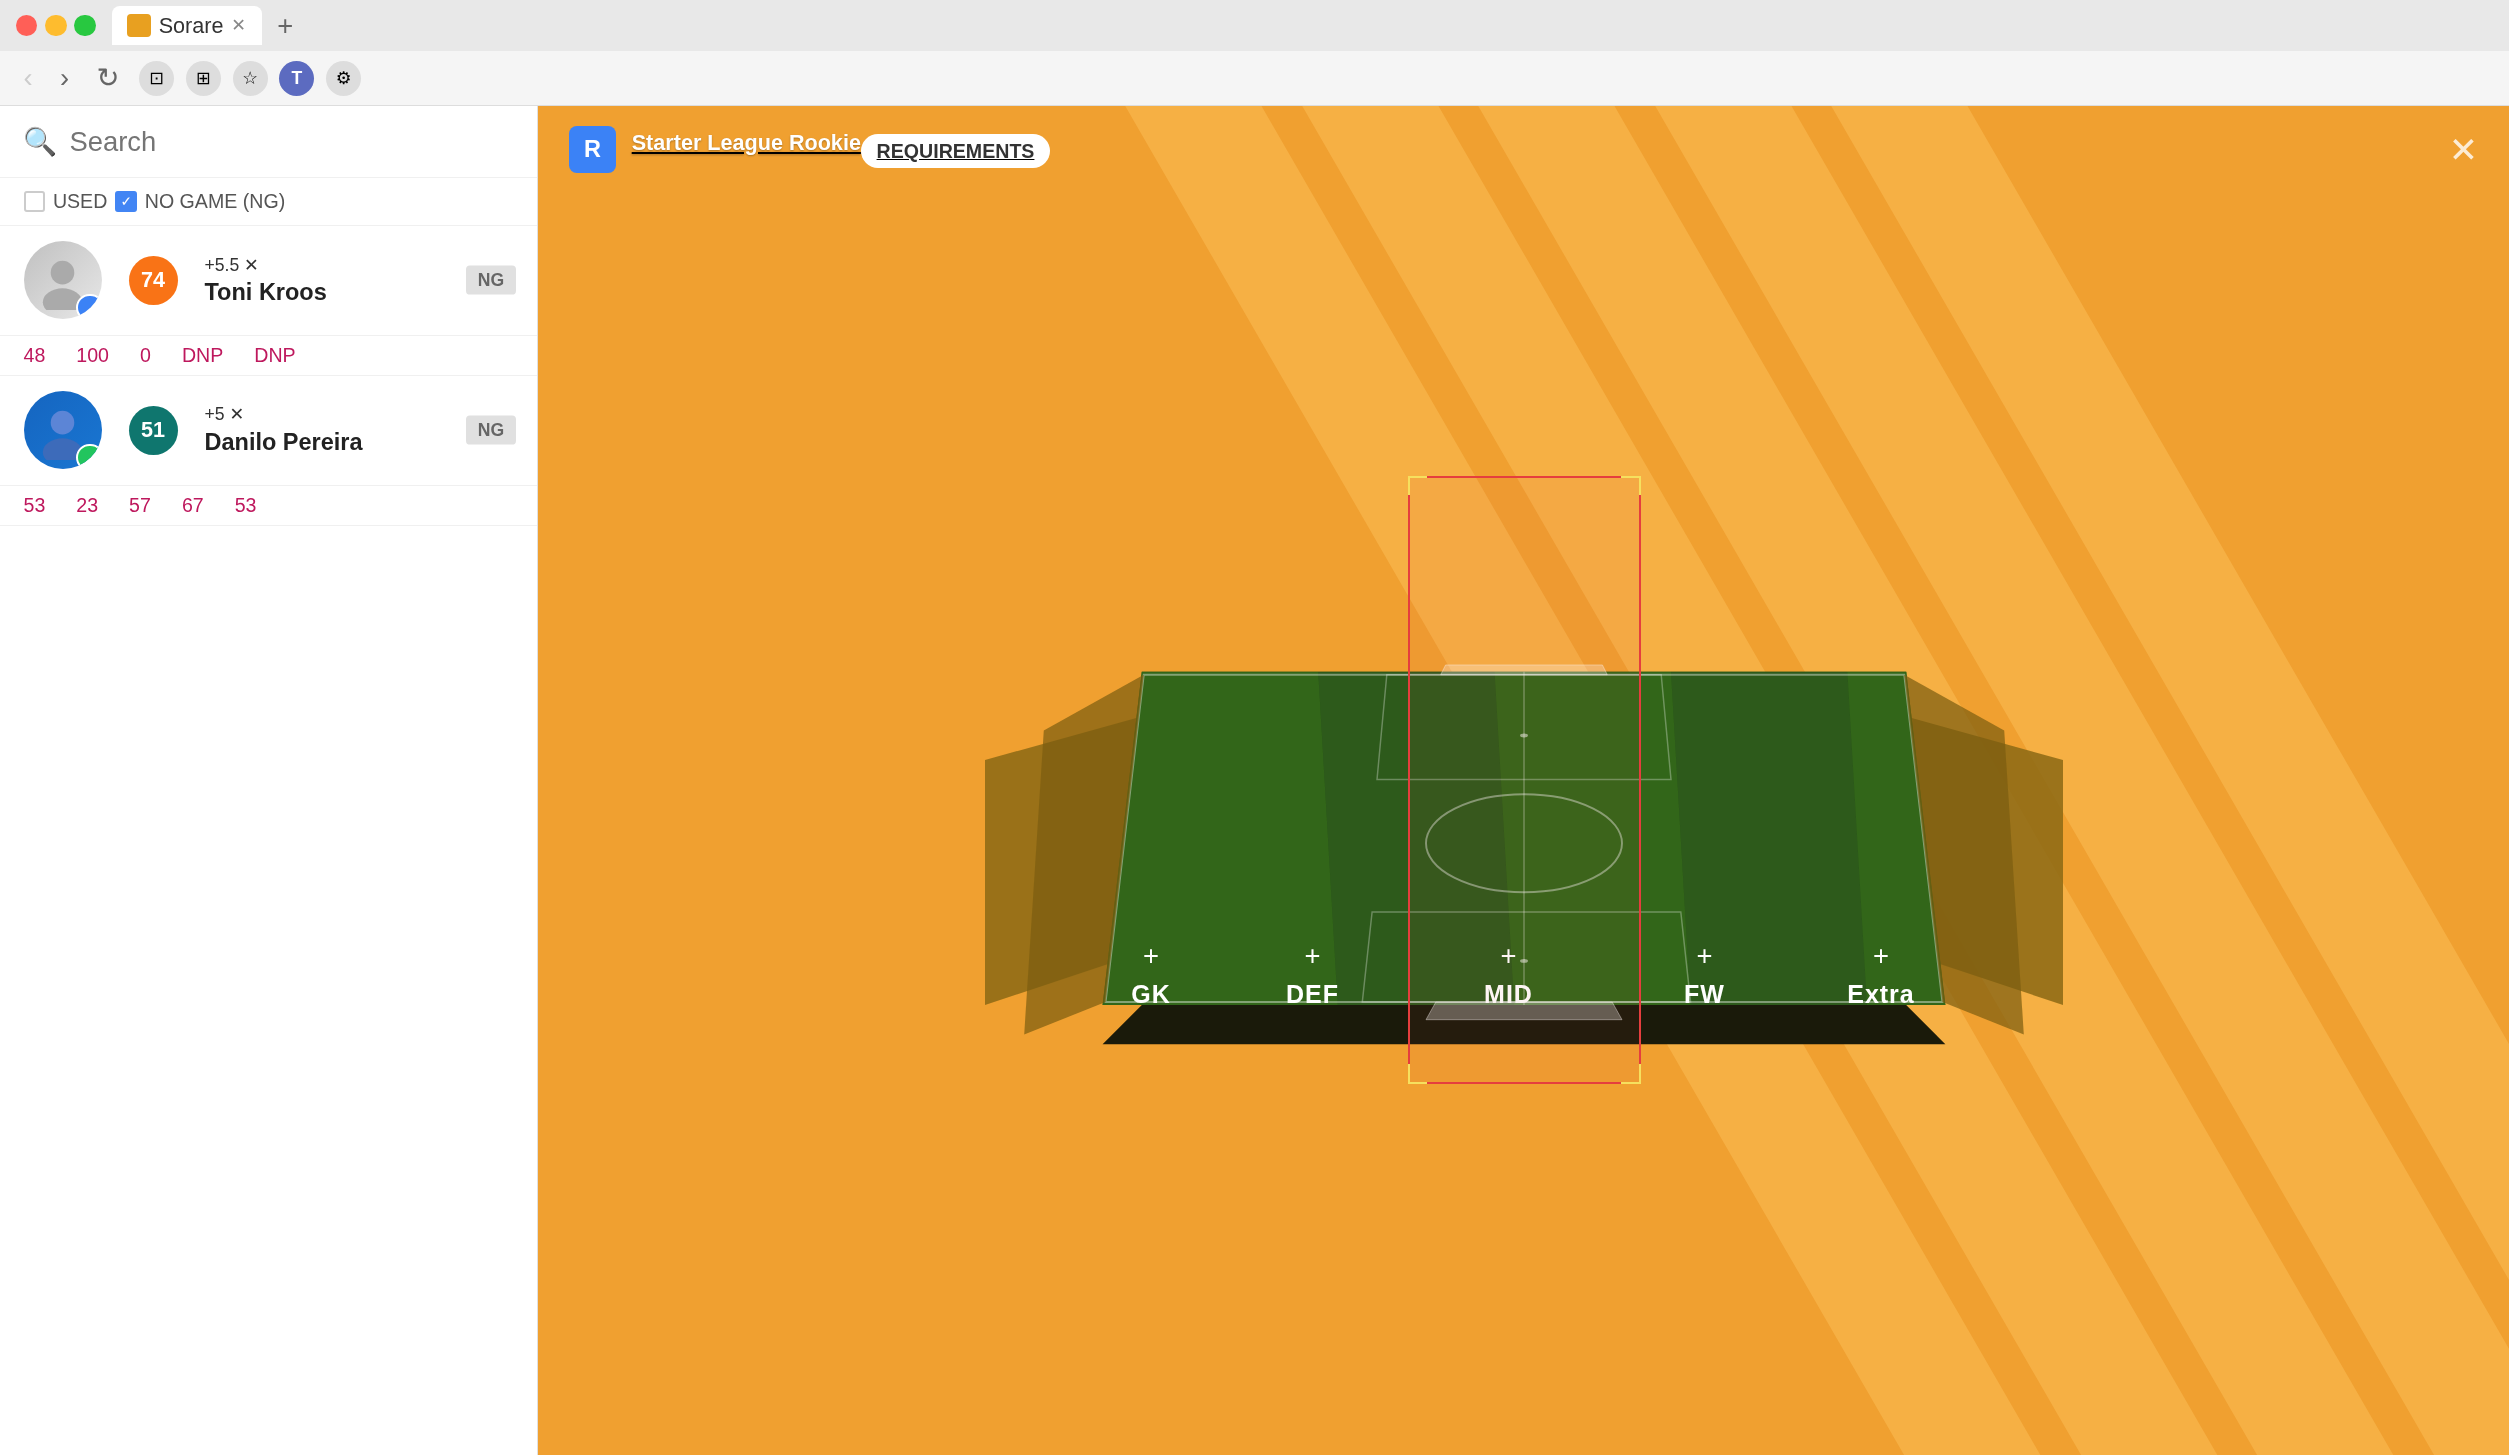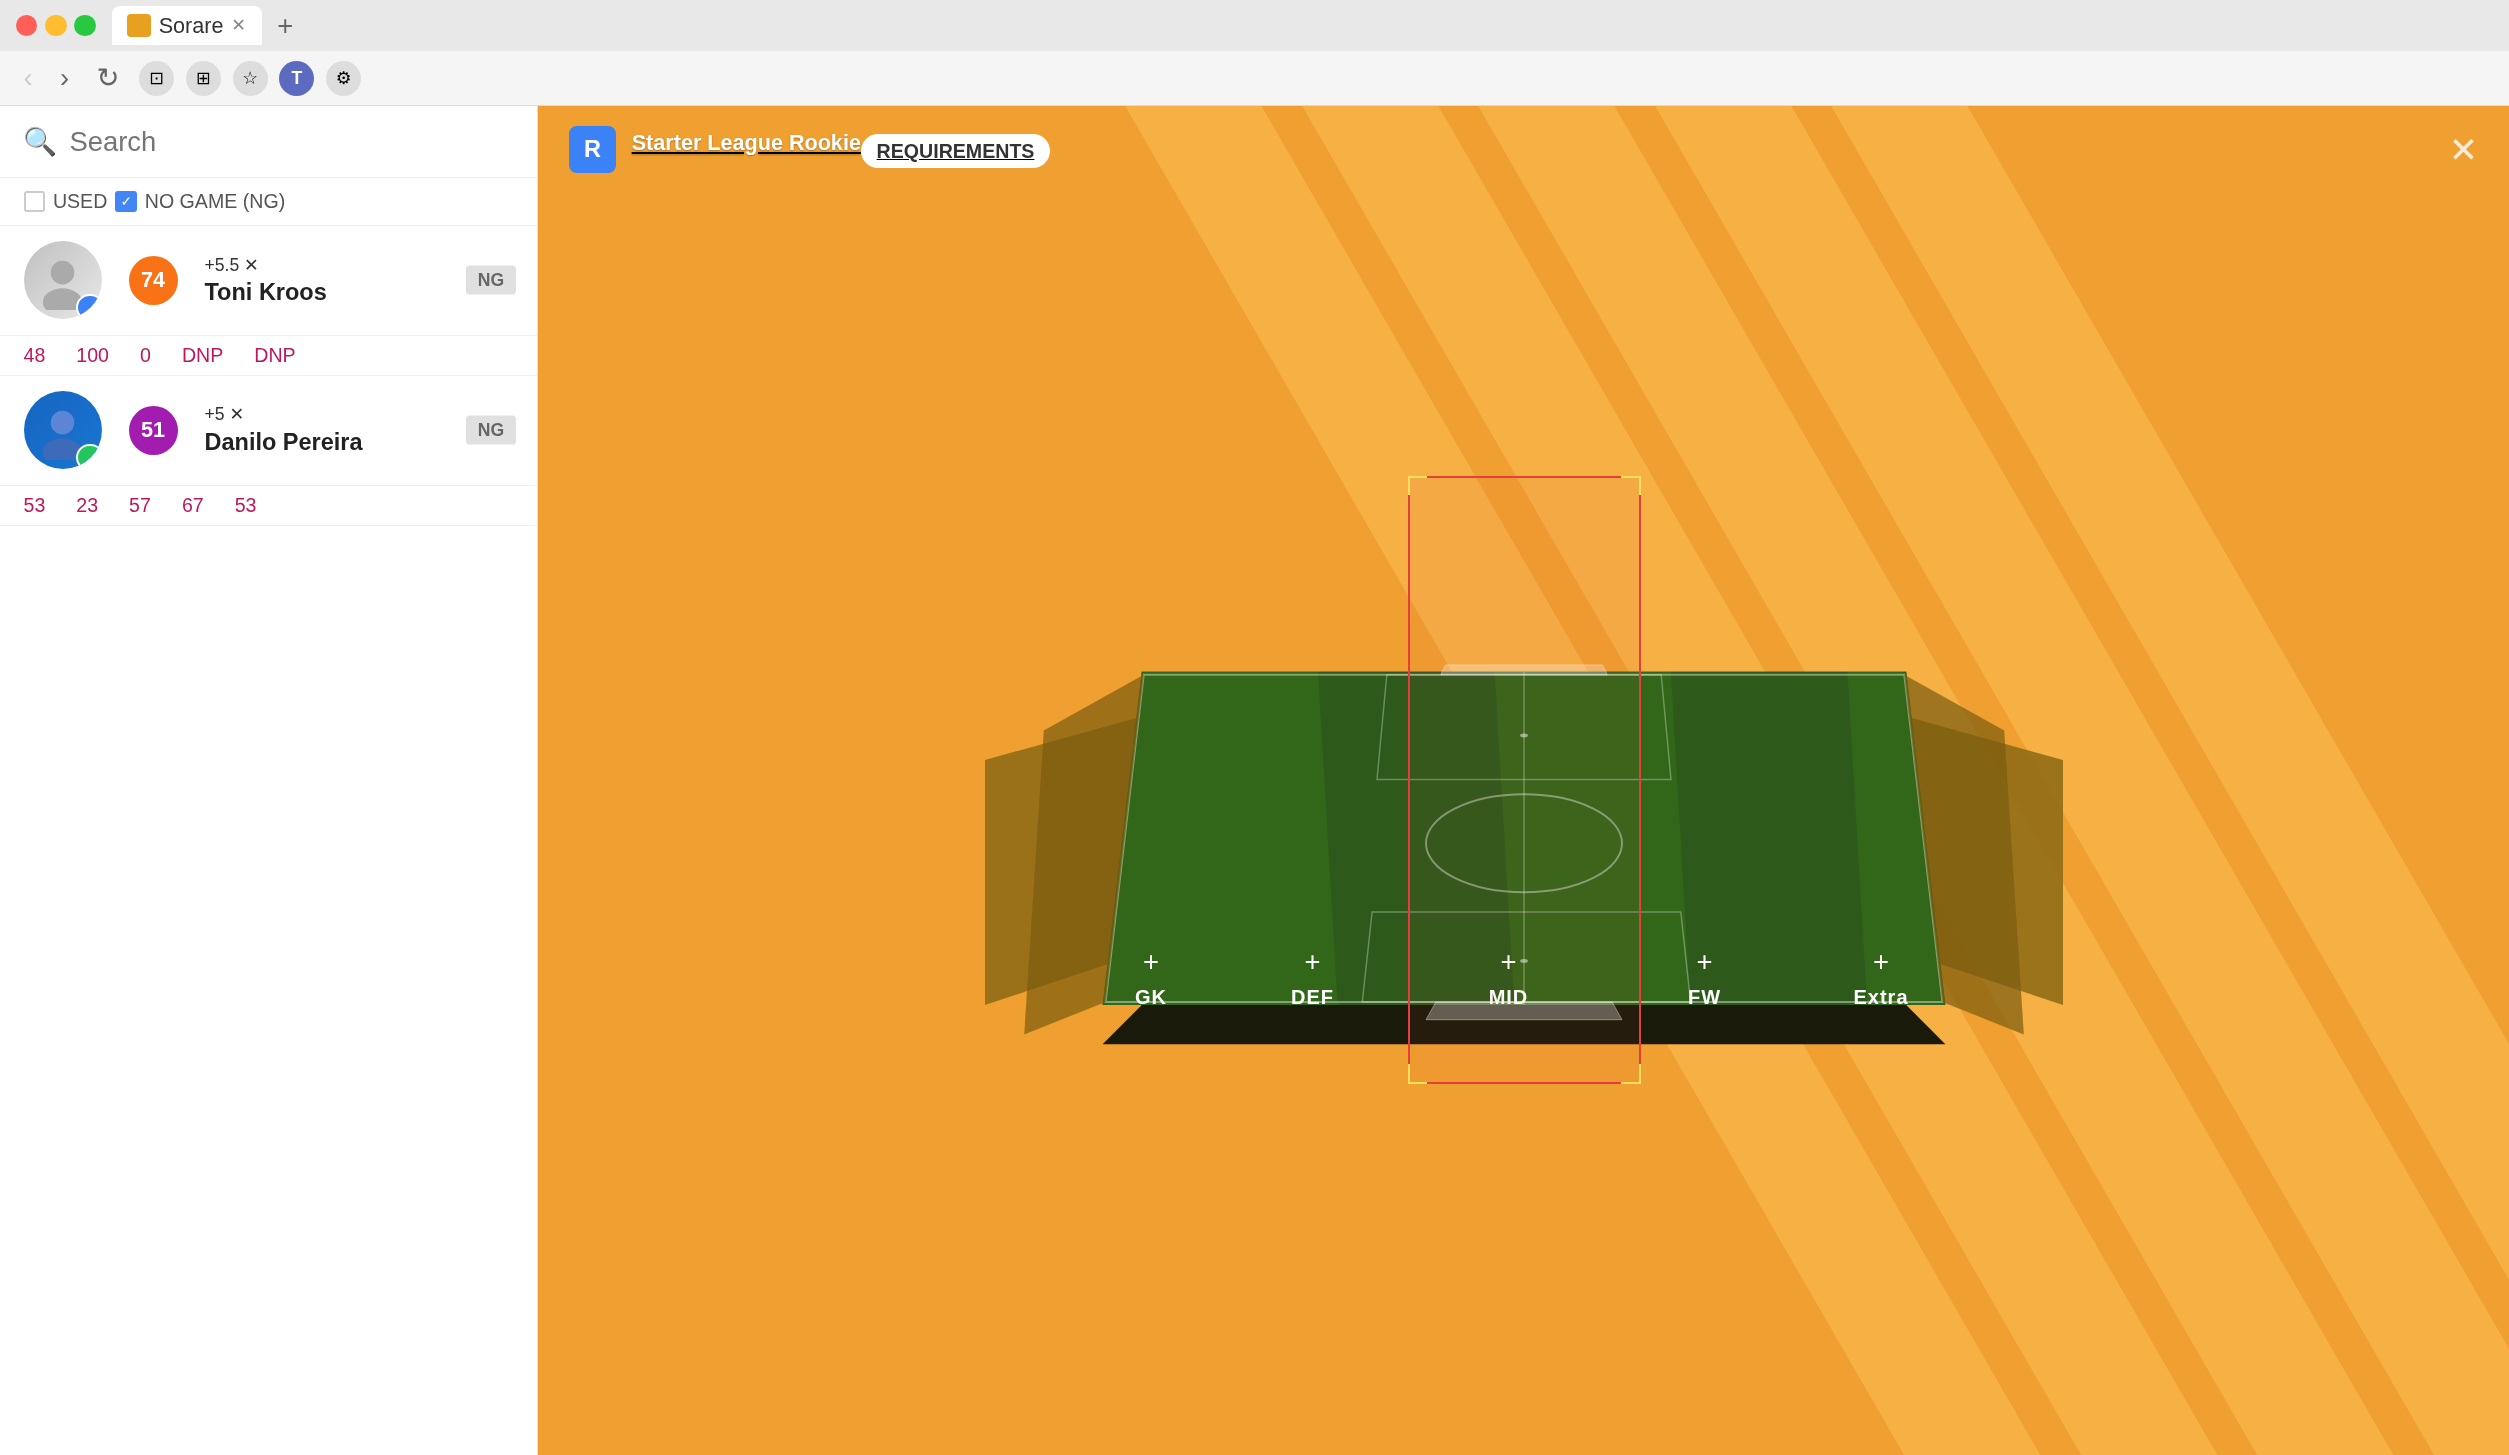--- a/index.html
+++ b/index.html
@@ -41,21 +41,21 @@
 
     
     .player-card { display: flex; align-items: center; padding: 15.7px 23.5px; border-bottom: 1px solid #f0f0f0; position: relative; gap: 27px; }
     .player-avatar { width: 78px; height: 78px; border-radius: 50%; overflow: hidden; background: #e0e0e0; position: relative; flex-shrink: 0; }
     .avatar-placeholder { width: 100%; height: 100%; display: flex; align-items: center; justify-content: center; font-size: 27.4px; color: #fff; font-weight: bold; }
     .avatar-badge { position: absolute; bottom: -2px; right: -2px; width: 27.4px; height: 27.4px; border-radius: 50%; border: 2px solid #fff; }
     .avatar-badge.blue { background: #3b82f6; }
     .avatar-badge.green { background: #22c55e; }
     .score-badge { width: 49px; height: 49px; border-radius: 50%; display: flex; align-items: center; justify-content: center; font-size: 21.6px; font-weight: bold; color: #fff; flex-shrink: 0; }
     .score-badge.orange { background: #f97316; }
-    .score-badge.green { background: #a21caf; }
+    .score-badge.green { background: #0f766e; }
     .player-info { flex: 1; }
     .player-bonus { font-size: 17.6px; color: #888; }
     .player-bonus span { color: #333; }
     .player-name { font-size: 23.5px; font-weight: 600; color: #222; margin-top: 3.9px; }
     .player-stats { display: flex; gap: 31px; padding: 7.8px 23.5px; font-size: 19.6px; color: #555; border-bottom: 1px solid #f0f0f0; }
     .stat-value { color: #be185d; font-weight: 500; }
     .ng-badge { background: #e0e0e0; color: #666; font-size: 17.6px; padding: 3.9px 11.8px; border-radius: 3.9px; font-weight: 600; }
     .card-ng-badge { position: absolute; right: 21px; top: 50%; transform: translateY(-50%); }
 
     
@@ -70,21 +70,21 @@
     .league-badge { width: 47px; height: 47px; background: #3b82f6; border-radius: 7.8px; display: flex; align-items: center; justify-content: center; color: #fff; font-weight: bold; font-size: 23.5px; margin-right: 15.7px; }
     .league-info { display: flex; flex-direction: row; text-decoration: underline; }
     .league-name { font-size: 21.6px; font-weight: 600; color: #fff; text-shadow: 0 1px 2px rgba(0,0,0,0.3); }
     .requirements-btn { background: #fff; color: #333; border: none; padding: 5.9px 15.7px; border-radius: 19.6px; font-size: 19.6px; font-weight: 600; cursor: pointer; margin-top: 3.9px; width: fit-content; }
     .close-btn { position: absolute; right: 31px; top: 23.5px; background: none; border: none; font-size: 35px; color: rgba(255,255,255,0.8); cursor: pointer; font-weight: 300; }
 
     
     .football-field-container { position: relative; z-index: 5; }
     .position-slot { display: flex; flex-direction: column; align-items: center; justify-content: center; gap: 7.8px; width: 196px; cursor: pointer; color: #fff; }
     .position-plus { font-size: 27.4px; font-weight: 300; }
-    .position-label { font-size: 20px; font-weight: 600; letter-spacing: 1px; }
+    .position-label { font-size: 25px; font-weight: 600; letter-spacing: 1px; }
 
     
     .selection-rect { position: absolute; border: 2.9px solid #e53e3e; background: rgba(229, 62, 62, 0.08); z-index: 20; pointer-events: none; }
     
     .corner-marker { position: absolute; width: 19.6px; height: 19.6px; border-color: #f6e05e; border-style: solid; }
     .corner-tl { top: -2px; left: -2px; border-width: 2.9px 0 0 2.9px; }
     .corner-tr { top: -2px; right: -2px; border-width: 2.9px 2.9px 0 0; }
     .corner-bl { bottom: -2px; left: -2px; border-width: 0 0 2.9px 2.9px; }
     .corner-br { bottom: -2px; right: -2px; border-width: 0 2.9px 2.9px 0; }
   </style>

